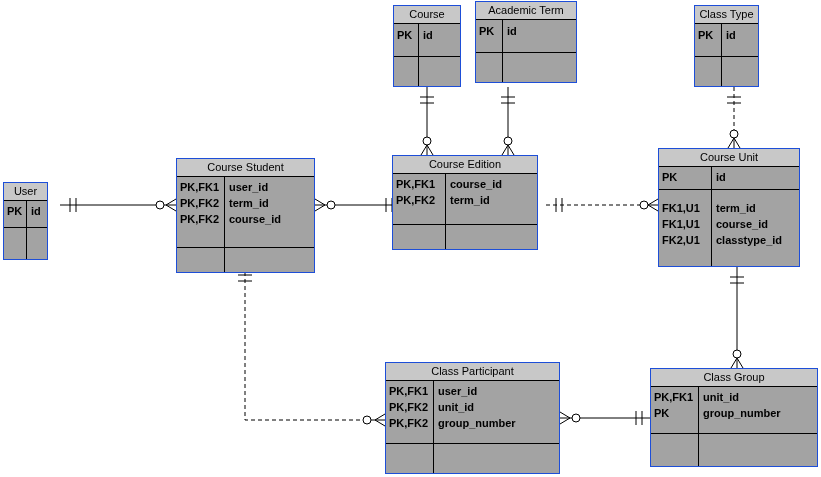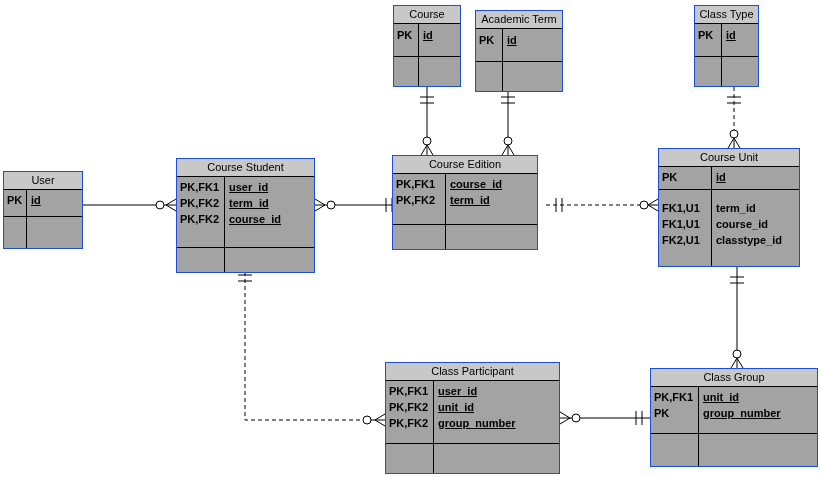--- a/index.html
+++ b/index.html
@@ -12,21 +12,21 @@
   circle.ln{fill:#fff}
   .tbl{position:absolute;border:1px solid #1d4ed8;background:#a3a3a3}
   .hdr{height:18px;line-height:17px;background:#c8c8c8;border-bottom:1px solid #000;
        text-align:center;font-size:11px;overflow:hidden;white-space:nowrap}
   .tbody{position:relative}
   .vline{position:absolute;top:0;bottom:0;left:var(--kw);width:1px;background:#000}
   .sec.split{border-top:1px solid #000}
   .row{display:flex;height:16px;line-height:16px;font-size:11px;font-weight:bold;white-space:nowrap}
   .kc{width:var(--kw);flex:none;padding-left:3px;overflow:hidden}
   .ac{flex:1;padding-left:5px;overflow:hidden}
-  .u{text-decoration:underline}
+  .u{}
 </style>
 </head>
 <body>
 
 <div id="canvas">
 
   <svg id="wires" viewBox="0 0 821 477">
 
     <g>
       <line class="ln" x1="60" y1="205" x2="176" y2="205"></line>
@@ -142,21 +142,21 @@
       </g>
       <g>
         <circle class="ln" cx="367" cy="420" r="4"></circle>
         <line class="ln" x1="371" y1="420" x2="385" y2="420"></line>
         <line class="ln" x1="375" y1="420" x2="385" y2="414"></line>
         <line class="ln" x1="375" y1="420" x2="385" y2="426"></line>
       </g>
     </g>
   </svg>
 
-  <div class="tbl" style="left:3px;top:171px;width:80px;--kw:22px">
+  <div class="tbl" style="left:3px;top:182px;width:45px;--kw:22px">
     <div class="hdr">User</div>
     <div class="tbody">
       <div class="vline"></div>
       <div class="sec" style="padding:2px 0 8px">
         <div class="row">
           <span class="kc">PK</span>
           <span class="ac u">id</span>
         </div>
       </div>
       <div class="sec split" style="height:32px"></div>
@@ -170,21 +170,21 @@
       <div class="sec" style="padding:3px 0 13px">
         <div class="row">
           <span class="kc">PK</span>
           <span class="ac u">id</span>
         </div>
       </div>
       <div class="sec split" style="height:30px"></div>
     </div>
   </div>
 
-  <div class="tbl" style="left:475px;top:10px;width:88px;--kw:26px">
+  <div class="tbl" style="left:475px;top:1px;width:102px;--kw:26px">
     <div class="hdr">Academic Term</div>
     <div class="tbody">
       <div class="vline"></div>
       <div class="sec" style="padding:3px 0 13px">
         <div class="row">
           <span class="kc">PK</span>
           <span class="ac u">id</span>
         </div>
       </div>
       <div class="sec split" style="height:30px"></div>

